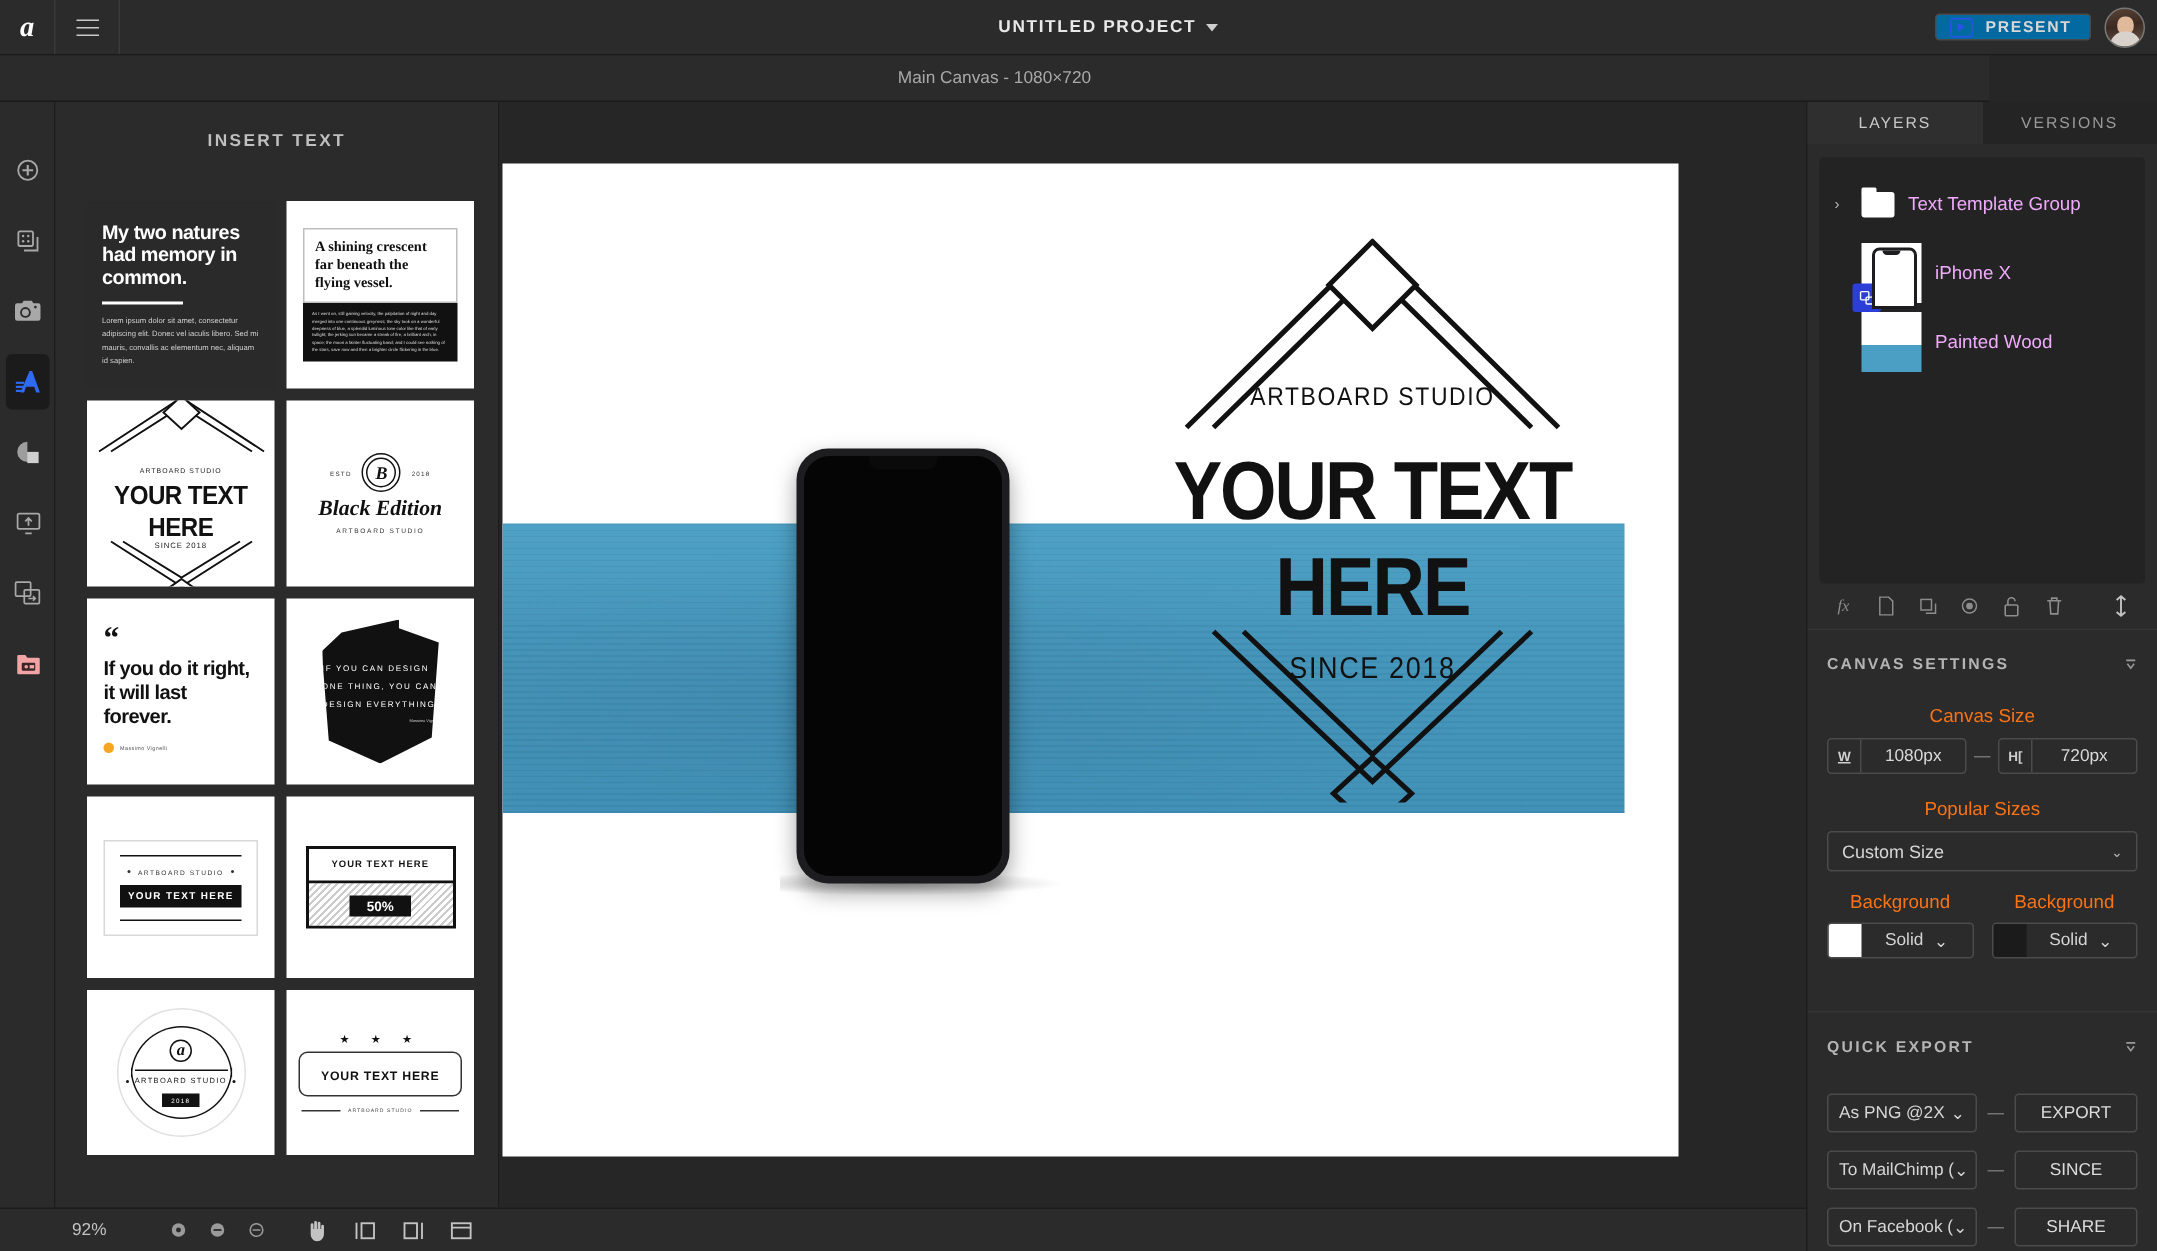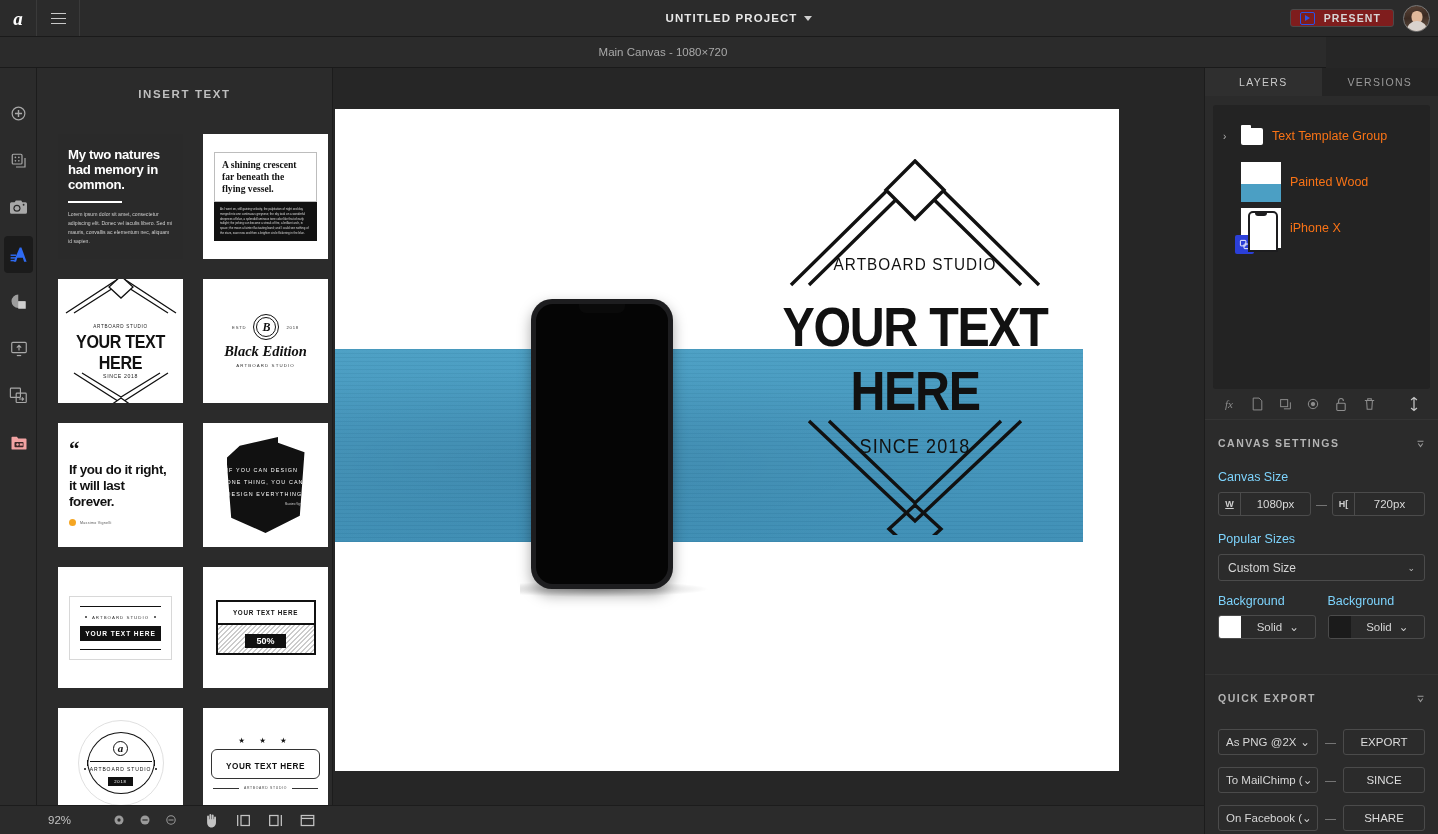--- a/index.html
+++ b/index.html
@@ -44,21 +44,21 @@
   }
   .proj-title-inner { display: flex; align-items: center; gap: 7px; pointer-events: auto; margin-left: 40px; }
   .proj-title-text {
     color: #e8e8e8; font-size: 11.5px; font-weight: bold; letter-spacing: 1.1px;
   }
   .caret-d { width: 0; height: 0; border-left: 4px solid transparent; border-right: 4px solid transparent; border-top: 5px solid #cfcfcf; }
   .topright { position: absolute; right: 8px; top: 0; height: 36px; display: flex; align-items: center; gap: 9px; }
   .present-btn {
     display: flex; align-items: center; gap: 9px;
     border: 1px solid #4a4a4a; border-radius: 3px;
-    height: 18px; padding: 0 12px 0 9px; background: #7f1d1d;
+    height: 18px; padding: 0 12px 0 9px; background: #0369a1;
   }
   .present-icon {
     width: 15px; height: 13px; border: 1.6px solid #2b52e8; border-radius: 2px;
     display: flex; align-items: center; justify-content: center;
   }
   .present-icon i {
     width: 0; height: 0; border-left: 5px solid #2b52e8;
     border-top: 3.5px solid transparent; border-bottom: 3.5px solid transparent;
   }
   .present-label { color: #d7d7d7; font-size: 10.5px; font-weight: bold; letter-spacing: 1.1px; }
@@ -106,21 +106,21 @@
     text-align: center; color: #bfbfbf; font-size: 11.5px; font-weight: bold;
     letter-spacing: 1.6px; padding: 20px 0 14px;
   }
   .add-btn {
     margin: 0 21px; height: 31px; background: #1a5cf0; border-radius: 3px;
     display: flex; align-items: center; justify-content: center;
     color: #fff; font-size: 12.5px; letter-spacing: 0.4px; border: none; width: calc(100% - 42px);
     font-family: "Liberation Sans", sans-serif;
   }
   .tpl-grid {
-    display: grid; grid-template-columns: 125px 125px; gap: 20px;
+    display: grid; grid-template-columns: 125px 125px; gap: 8px;
     padding: 20px 21px 0 21px;
   }
   .tpl {
     background: #fff; overflow: hidden; position: relative;
     display: flex; align-items: center; justify-content: center;
   }
   .tpl.r1 { height: 125px; }
   .tpl.r2 { height: 124px; }
   .tpl.r3 { height: 124px; }
   .tpl.r4 { height: 121px; }
@@ -276,40 +276,40 @@
   .rtabs { display: flex; height: 28px; }
   .rtab { flex: 1; display: flex; align-items: center; justify-content: center;
     font-size: 10.5px; letter-spacing: 1.3px; color: #9a9a9a; background: #242424; }
   .rtab.active { background: #2f2f2f; color: #c9c9c9; }
   .layers-box { margin: 9px 8px 0; background: #232323; border-radius: 3px; height: 284px; padding: 8px 0; }
   .layer-row { display: flex; align-items: center; height: 46px; padding: 0 10px; gap: 9px; }
   .chev { color: #b5b5b5; font-size: 10px; width: 9px; }
   .folder { width: 22px; height: 17px; background: #fff; border-radius: 1px 2px 2px 2px; position: relative; }
   .folder::before { content:''; position: absolute; top: -3px; left: 0; width: 10px; height: 4px;
     background: #fff; border-radius: 1px 1px 0 0; }
-  .layer-name { color: #f97316; font-size: 12.5px; }
+  .layer-name { color: #f0abfc; font-size: 12.5px; }
   .thumb { width: 40px; height: 40px; background: #fff; position: relative; flex: 0 0 40px; }
   .thumb.phone-t::after { content:''; position: absolute; left: 7px; top: 3px; width: 26px; height: 37px;
     border: 2px solid #1d1d1f; border-radius: 5px 5px 0 0; background: #fff; }
   .thumb.phone-t::before { content:''; position: absolute; left: 14px; top: 5px; width: 12px; height: 3px;
     background: #1d1d1f; border-radius: 0 0 3px 3px; z-index: 2; }
   .thumb.wood-t { background: linear-gradient(180deg,#fff 0 55%, #4b9fc4 55% 100%); }
   .link-badge { position: absolute; left: -6px; bottom: -6px; width: 19px; height: 19px;
     background: #2b3fd8; border-radius: 2px; display: flex; align-items: center; justify-content: center; }
   .link-badge svg { display: block; }
 
   .layer-tools { display: flex; align-items: center; height: 30px; padding: 0 10px; gap: 0; }
   .ltool { width: 28px; height: 30px; display: flex; align-items: center; justify-content: center; }
   .ltool-sep { flex: 1; }
 
   .sect-head { display: flex; align-items: center; justify-content: space-between;
     padding: 14px 13px 10px; border-top: 1px solid #343434; }
   .sect-head h3 { color: #b4b4b4; font-size: 10.5px; font-weight: bold; letter-spacing: 1.5px; }
   .sect-body { padding: 0 13px; }
-  .lbl { color: #7dd3fc; font-size: 12.5px; margin: 8px 0 8px; }
+  .lbl { color: #f97316; font-size: 12.5px; margin: 8px 0 8px; text-align: center; }
   .size-row { display: flex; align-items: center; gap: 5px; }
   .size-field { display: flex; align-items: stretch; border: 1px solid #4b4b4b; border-radius: 3px;
     height: 24px; flex: 1; overflow: hidden; }
   .size-pfx { width: 22px; display: flex; align-items: center; justify-content: center;
     border-right: 1px solid #4b4b4b; color: #cfcfcf; font-size: 9px; font-weight: bold; }
   .size-pfx u { text-decoration: underline; }
   .size-val { flex: 1; display: flex; align-items: center; justify-content: center;
     color: #d9d9d9; font-size: 11.5px; background: transparent; border: none; text-align: center;
     font-family: "Liberation Sans", sans-serif; }
   .dash { color: #8a8a8a; font-size: 11px; }
@@ -630,35 +630,35 @@
     </div>
 
     <div class="layers-box">
       <div class="layer-row">
         <span class="chev">›</span>
         <span class="folder"></span>
         <span class="layer-name">Text Template Group</span>
       </div>
       <div class="layer-row">
         <span style="width:9px"></span>
-        <span class="thumb wood-t"></span>
-        <span class="layer-name">Painted Wood</span>
-      </div>
-      <div class="layer-row">
-        <span style="width:9px"></span>
         <span class="thumb phone-t">
           <span class="link-badge">
             <svg width="11" height="11" viewBox="0 0 24 24" fill="none" stroke="#fff" stroke-width="2">
                 <rect x="3" y="3" width="12" height="12" rx="1.5"></rect>
                 <rect x="11" y="11" width="10" height="10" rx="1.5"></rect>
               </svg>
           </span>
         </span>
         <span class="layer-name">iPhone X</span>
       </div>
+      <div class="layer-row">
+        <span style="width:9px"></span>
+        <span class="thumb wood-t"></span>
+        <span class="layer-name">Painted Wood</span>
+      </div>
     </div>
 
     <div class="layer-tools">
       <div class="ltool">
         <span style="color:#8d8d8d;font-size:11px;font-family:'Liberation Serif',serif;font-style:italic;">fx</span>
       </div>
       <div class="ltool">
         <svg width="13" height="14" viewBox="0 0 24 26" fill="none" stroke="#8d8d8d" stroke-width="1.8">
             <path d="M4 2h11l5 5v17H4z"></path>
           </svg>

